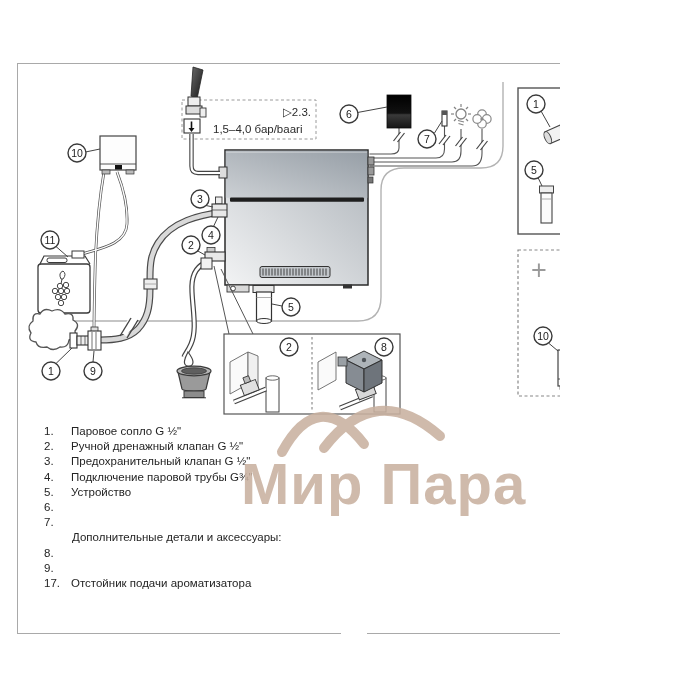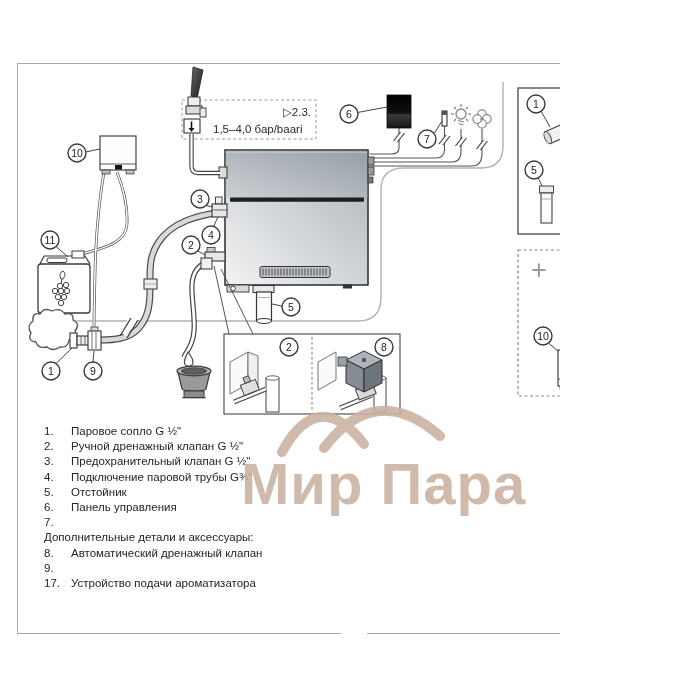--- a/index.html
+++ b/index.html
@@ -8,21 +8,21 @@
   .frame{position:absolute;left:17px;top:63px;width:663px;height:569px;border:1px solid #a9a9a9;}
   .frame-gap{position:absolute;left:341px;top:627px;width:26px;height:12px;background:#fff;}
   svg.diagram{position:absolute;left:0;top:0;}
   svg text{font-family:"Liberation Sans","DejaVu Sans",sans-serif;}
   .callout-num{font-size:10.5px;fill:#222;}
   .spec-text{font-size:11.5px;fill:#2a2a2a;}
   .legend{position:absolute;left:44px;top:424px;width:430px;font-size:11.5px;line-height:15.2px;color:#242424;}
   .lrow{display:flex;}
   .lnum{width:27px;flex:none;}
   .ltxt{width:300px;}
-  .lhead{width:360px;}
+  .lhead{width:360px;margin-left:28px;}
   .watermark{position:absolute;left:228px;top:378px;width:270px;height:135px;opacity:.88;pointer-events:none;}
   .wm-text{position:absolute;left:13px;top:72px;font-size:58px;font-weight:bold;color:#c9b1a0;white-space:nowrap;letter-spacing:1px;}
 </style>
 </head>
 <body>
 
 <div class="stage">
 
   <div class="frame"></div>
 
@@ -476,40 +476,38 @@
     <div class="lrow">
         <span class="lnum">3.</span>
         <span class="ltxt">Предохранительный клапан G ½"</span>
       </div>
     <div class="lrow">
         <span class="lnum">4.</span>
         <span class="ltxt">Подключение паровой трубы G¾"</span>
       </div>
     <div class="lrow">
         <span class="lnum">5.</span>
-        <span class="ltxt">Отстойник</span>
+        <span class="ltxt">Устройство</span>
       </div>
     <div class="lrow">
         <span class="lnum">6.</span>
-        <span class="ltxt">Панель управления</span>
       </div>
     <div class="lrow">
         <span class="lnum">7.</span>
       </div>
     <div class="lhead">Дополнительные детали и аксессуары:</div>
     <div class="lrow">
         <span class="lnum">8.</span>
-        <span class="ltxt">Автоматический дренажный клапан</span>
       </div>
     <div class="lrow">
         <span class="lnum">9.</span>
       </div>
     <div class="lrow">
         <span class="lnum">17.</span>
-        <span class="ltxt">Устройство подачи ароматизатора</span>
+        <span class="ltxt">Отстойник подачи ароматизатора</span>
       </div>
   </div>
 
   <div class="watermark">
     <svg width="270" height="135">
       <path d="M54,74 Q90,8 136,66" fill="none" stroke="#c9b1a0" stroke-width="10" stroke-linecap="round"></path>
       <path d="M96,70 Q148,2 212,58" fill="none" stroke="#c9b1a0" stroke-width="10" stroke-linecap="round"></path>
     </svg>
     <div class="wm-text">Мир Пара</div>
   </div>

